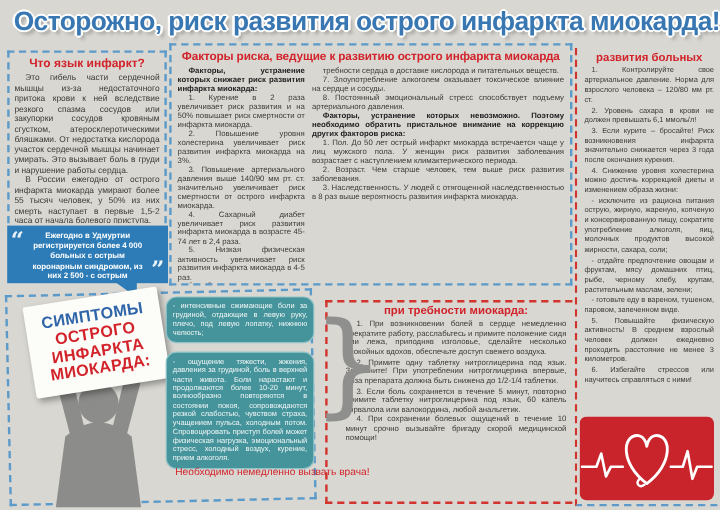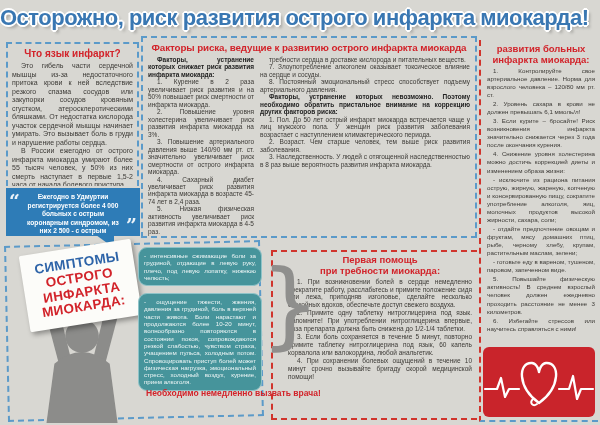--- a/index.html
+++ b/index.html
@@ -1,19 +1,19 @@
 <!DOCTYPE html>
 <html><head>
 <meta charset="utf-8">
 <style>
   *{margin:0;padding:0;box-sizing:border-box}
   html,body{background:#b0b0ae}
   .poster{position:relative;width:600px;height:425px;background:#d8d7d2;overflow:hidden;
     font-family:"Liberation Sans",sans-serif;color:#3c3a36}
-  .title{position:absolute;left:0;right:0;top:5px;text-align:left;white-space:nowrap;
+  .title{position:absolute;left:0;right:0;top:5px;text-align:right;white-space:nowrap;
     font-size:22px;font-weight:bold;color:#3977b2;letter-spacing:-0.5px;
     text-shadow:-1px -1px 0 #fff,1px -1px 0 #fff,-1px 1px 0 #fff,1px 1px 0 #fff,
                 -2px 0 0 #fff,2px 0 0 #fff,0 -2px 0 #fff,0 2px 0 #fff,3px 3px 3px rgba(0,0,0,.25)}
   .redhead{color:#d2232a;font-weight:bold;text-align:center}
   .box{position:absolute;border:2px dashed #5b9ac9}
   p{font-size:7px;line-height:1.22;text-align:justify;text-indent:9px}
   
   .whatis{left:6px;top:42px;width:133px;height:144px;border-bottom:none;padding:3px 4px;overflow:hidden}
   .whatis h2{font-size:10px;margin:1px 0 3px}
   
@@ -43,21 +43,21 @@
     font-size:13.5px;font-weight:bold;line-height:1.1;letter-spacing:.3px}
   .placard .l1{color:#2e64a8}
   .placard .lr{color:#d2232a}
   .bubble{position:absolute;left:138px;width:124px;background:#46949b;border:1.5px solid #8fc3c8;
     border-radius:9px;padding:4px 5px;color:#eef6f6;z-index:2}
   .bubble p{font-size:6.2px;line-height:1.18;text-indent:0;color:#eef6f6}
   .bubble1{top:247px}.bubble2{top:293px}
   .brace{position:absolute;left:260px;top:254px;font-size:95px;line-height:100px;
     color:#8f8f8d;z-index:2;font-family:"DejaVu Sans",sans-serif}
   .call-doctor{position:absolute;left:146px;top:388px;white-space:nowrap;z-index:3;
-    font-size:8.5px;font-weight:bold;color:#d2232a}
+    font-size:8.5px;font-weight:normal;color:#d2232a}
   
   .firstaid{left:271px;top:250px;width:206px;height:170px;border:2px dashed #d0342c;
     border-right:none;padding:3px 5px 3px 15px;overflow:hidden}
   .firstaid .h{font-size:9.5px;line-height:1.15}
   .firstaid p{font-size:6.5px;line-height:1.18;margin-top:1px}
   
   .prevention{position:absolute;left:479px;top:40px;width:119px;height:382px;
     border-left:2px dashed #d0342c;border-bottom:2px dashed #5b9ac9;padding:3px 3px 0 6px;overflow:hidden}
   .prevention .h{font-size:9.5px;line-height:1.2}
   .prevention p{font-size:6.2px;line-height:1.3;text-indent:6px;margin-top:1px}
@@ -132,31 +132,29 @@
   </div>
   <div class="bubble bubble2">
     <p>- ощущение тяжести, жжения, давления за грудиной, боль в верхней части живота. Боли нарастают и продолжаются более 10-20 минут, волнообразно повторяются в состоянии покоя, сопровождаются резкой слабостью, чувством страха, учащением пульса, холодным потом. Спровоцировать приступ болей может физическая нагрузка, эмоциональный стресс, холодный воздух, курение, прием алкоголя.</p>
   </div>
 
   <div class="brace">}</div>
 
   <div class="call-doctor">Необходимо немедленно вызвать врача!</div>
 
   <section class="box firstaid">
-    <div class="redhead h">Первая помощь</div>
     <div class="redhead h">при требности миокарда:</div>
     <p>1. При возникновении болей в сердце немедленно прекратите работу, расслабьтесь и примите положение сидя или лежа, приподняв изголовье, сделайте несколько спокойных вдохов, обеспечьте доступ свежего воздуха.</p>
     <p>2. Примите одну таблетку нитроглицерина под язык. Запомните! При употреблении нитроглицерина впервые, доза препарата должна быть снижена до 1/2-1/4 таблетки.</p>
     <p>3. Если боль сохраняется в течение 5 минут, повторно примите таблетку нитроглицерина под язык, 60 капель корвалола или валокордина, любой анальгетик.</p>
     <p>4. При сохранении болевых ощущений в течение 10 минут срочно вызывайте бригаду скорой медицинской помощи!</p>
   </section>
 
   <section class="prevention">
     <div class="redhead h">развития больных</div>
-    <div class="redhead h">инфаркта миокарда:</div>
     <p>1. Контролируйте свое артериальное давление. Норма для взрослого человека – 120/80 мм рт. ст.</p>
     <p>2. Уровень сахара в крови не должен превышать 6,1 ммоль/л!</p>
     <p>3. Если курите – бросайте! Риск возникновения инфаркта значительно снижается через 3 года после окончания курения.</p>
     <p>4. Снижение уровня холестерина можно достичь коррекцией диеты и изменением образа жизни:</p>
     <p>- исключите из рациона питания острую, жирную, жареную, копченую и консервированную пищу, сократите употребление алкоголя, яиц, молочных продуктов высокой жирности, сахара, соли;</p>
     <p>- отдайте предпочтение овощам и фруктам, мясу домашних птиц, рыбе, черному хлебу, крупам, растительным маслам, зелени;</p>
     <p>- готовьте еду в вареном, тушеном, паровом, запеченном виде.</p>
     <p>5. Повышайте физическую активность! В среднем взрослый человек должен ежедневно проходить расстояние не менее 3 километров.</p>
     <p>6. Избегайте стрессов или научитесь справляться с ними!</p>
   </section>

